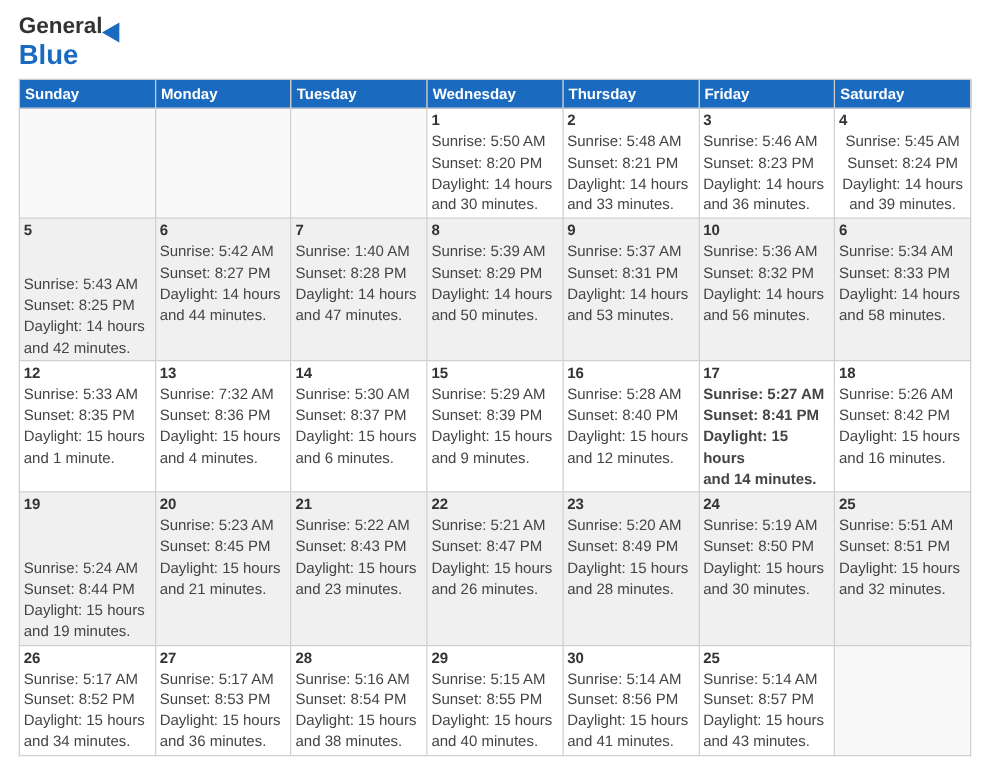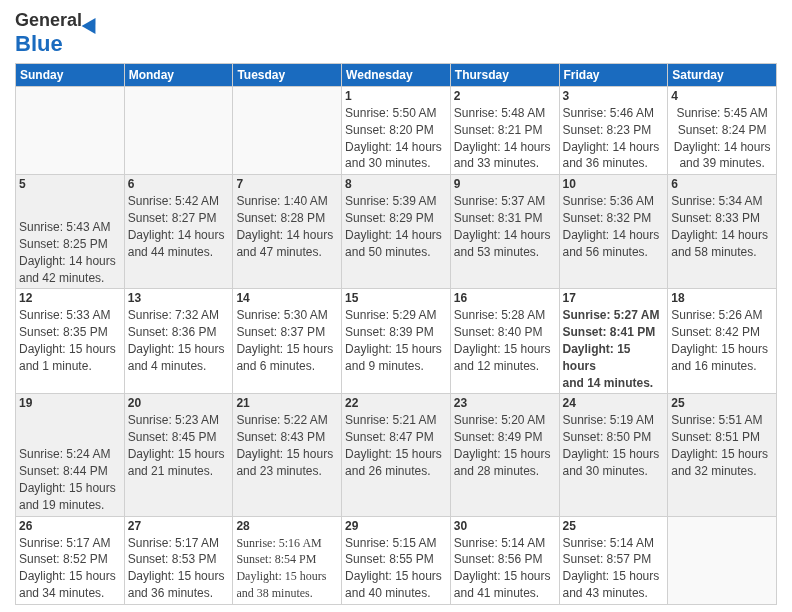--- a/index.html
+++ b/index.html
@@ -332,21 +332,21 @@
           </td>
           <td>
             <div class="day-num">27</div>
             <div class="day-info" style="white-space: pre-line;">Sunrise: 5:17 AM
 Sunset: 8:53 PM
 Daylight: 15 hours
 and 36 minutes.</div>
           </td>
           <td>
             <div class="day-num">28</div>
-            <div class="day-info" style="white-space: pre-line; font-family: Liberation Serif, serif;">Sunrise: 5:16 AM
+            <div class="day-info" style="white-space: pre-line;">Sunrise: 5:16 AM
 Sunset: 8:54 PM
 Daylight: 15 hours
 and 38 minutes.</div>
           </td>
           <td>
             <div class="day-num">29</div>
             <div class="day-info" style="white-space: pre-line;">Sunrise: 5:15 AM
 Sunset: 8:55 PM
 Daylight: 15 hours
 and 40 minutes.</div>

